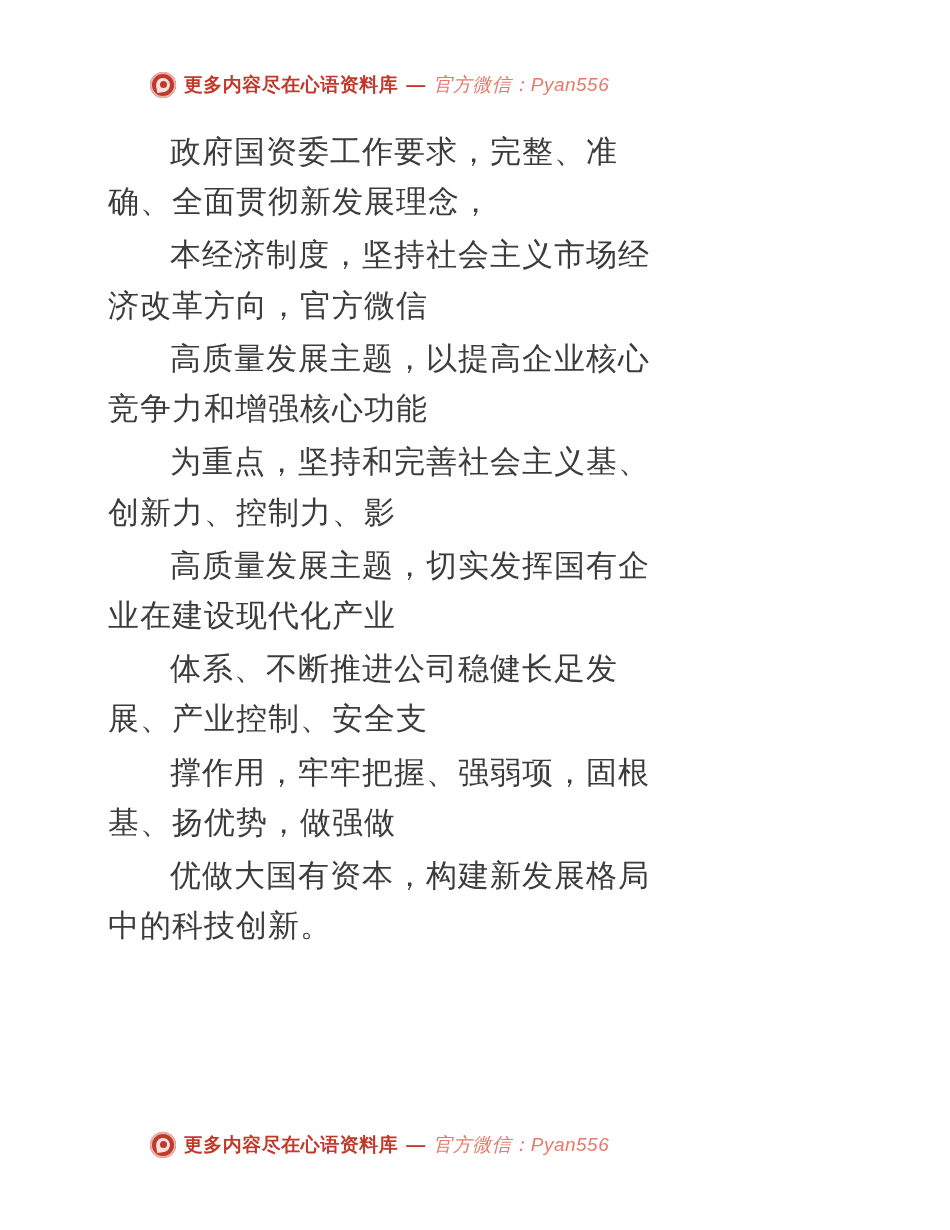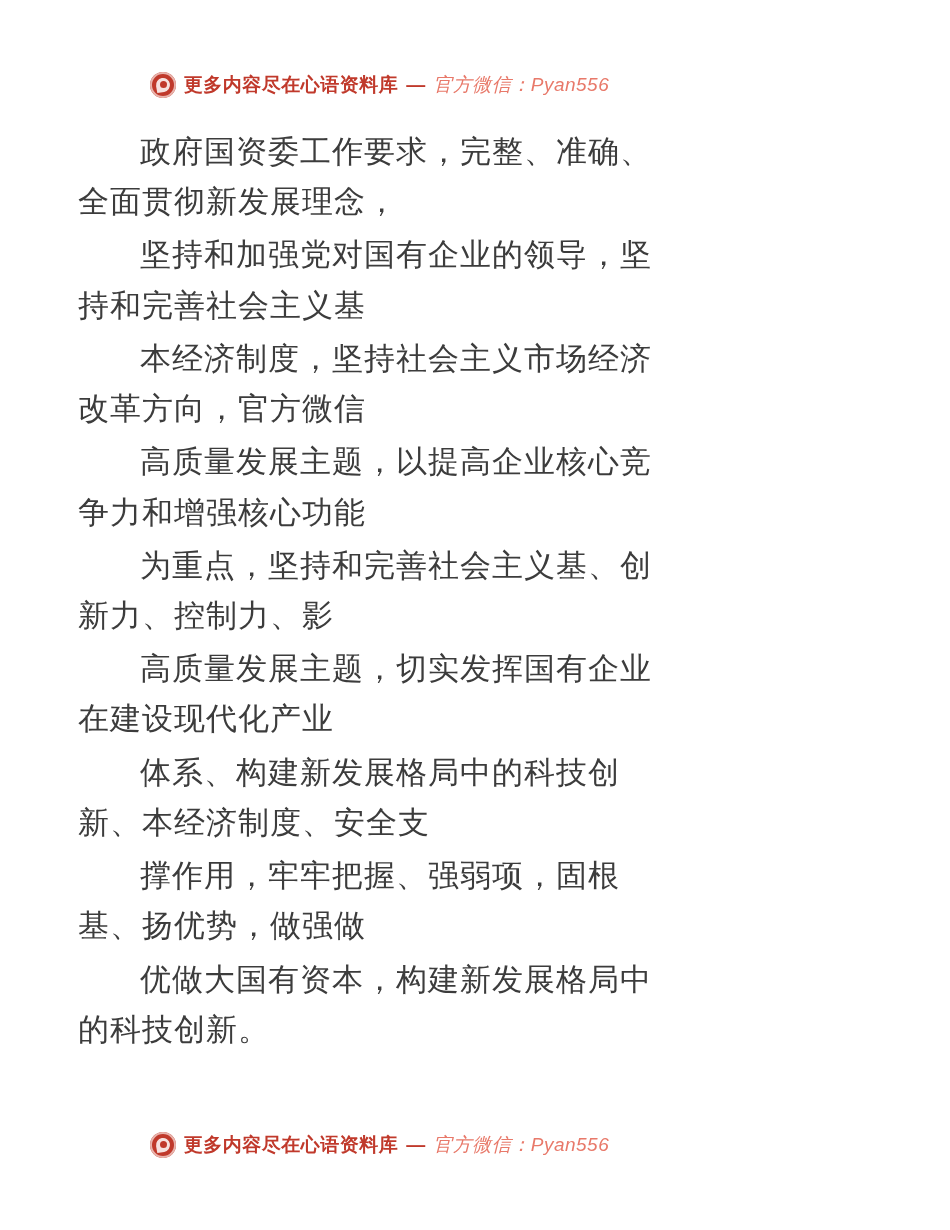--- a/index.html
+++ b/index.html
@@ -86,21 +86,21 @@
   .wm-sub {
     font-size: 19px;
     color: #e8796a;
     white-space: nowrap;
     letter-spacing: .5px;
     font-style: italic;
   }
 
   
   .doc-body {
-    margin: 28px 78px 0 78px;
+    margin: 28px 78px 0 108px;
     color: #3a3a3a;
   }
   .para {
     font-family: "DejaVu Sans", "Liberation Sans", sans-serif;
     font-size: 31px;
     line-height: 1.62;
     letter-spacing: 1px;
     text-indent: 2em;
     margin: 0 0 3px 0;
     color: #3c3c3c;
@@ -114,26 +114,25 @@
 
   <div class="watermark top">
     <div class="wm-logo"></div>
     <span class="wm-text">更多内容尽在心语资料库</span>
     <span class="wm-sep">—</span>
     <span class="wm-sub">官方微信：Pyan556</span>
   </div>
 
   <div class="doc-body">
     <p class="para">政府国资委工作要求，完整、准确、全面贯彻新发展理念，</p>
-    <p class="para">坚持和加强党对国有企业的领导，坚持和完善社会主义基</p>
     <p class="para">本经济制度，坚持社会主义市场经济改革方向，官方微信</p>
     <p class="para">高质量发展主题，以提高企业核心竞争力和增强核心功能</p>
     <p class="para">为重点，坚持和完善社会主义基、创新力、控制力、影</p>
     <p class="para">高质量发展主题，切实发挥国有企业在建设现代化产业</p>
-    <p class="para">体系、构建新发展格局中的科技创新、本经济制度、安全支</p>
+    <p class="para">体系、不断推进公司稳健长足发展、产业控制、安全支</p>
     <p class="para">撑作用，牢牢把握、强弱项，固根基、扬优势，做强做</p>
     <p class="para">优做大国有资本，构建新发展格局中的科技创新。</p>
   </div>
 
   <div class="watermark bottom">
     <div class="wm-logo"></div>
     <span class="wm-text">更多内容尽在心语资料库</span>
     <span class="wm-sep">—</span>
     <span class="wm-sub">官方微信：Pyan556</span>
   </div>

